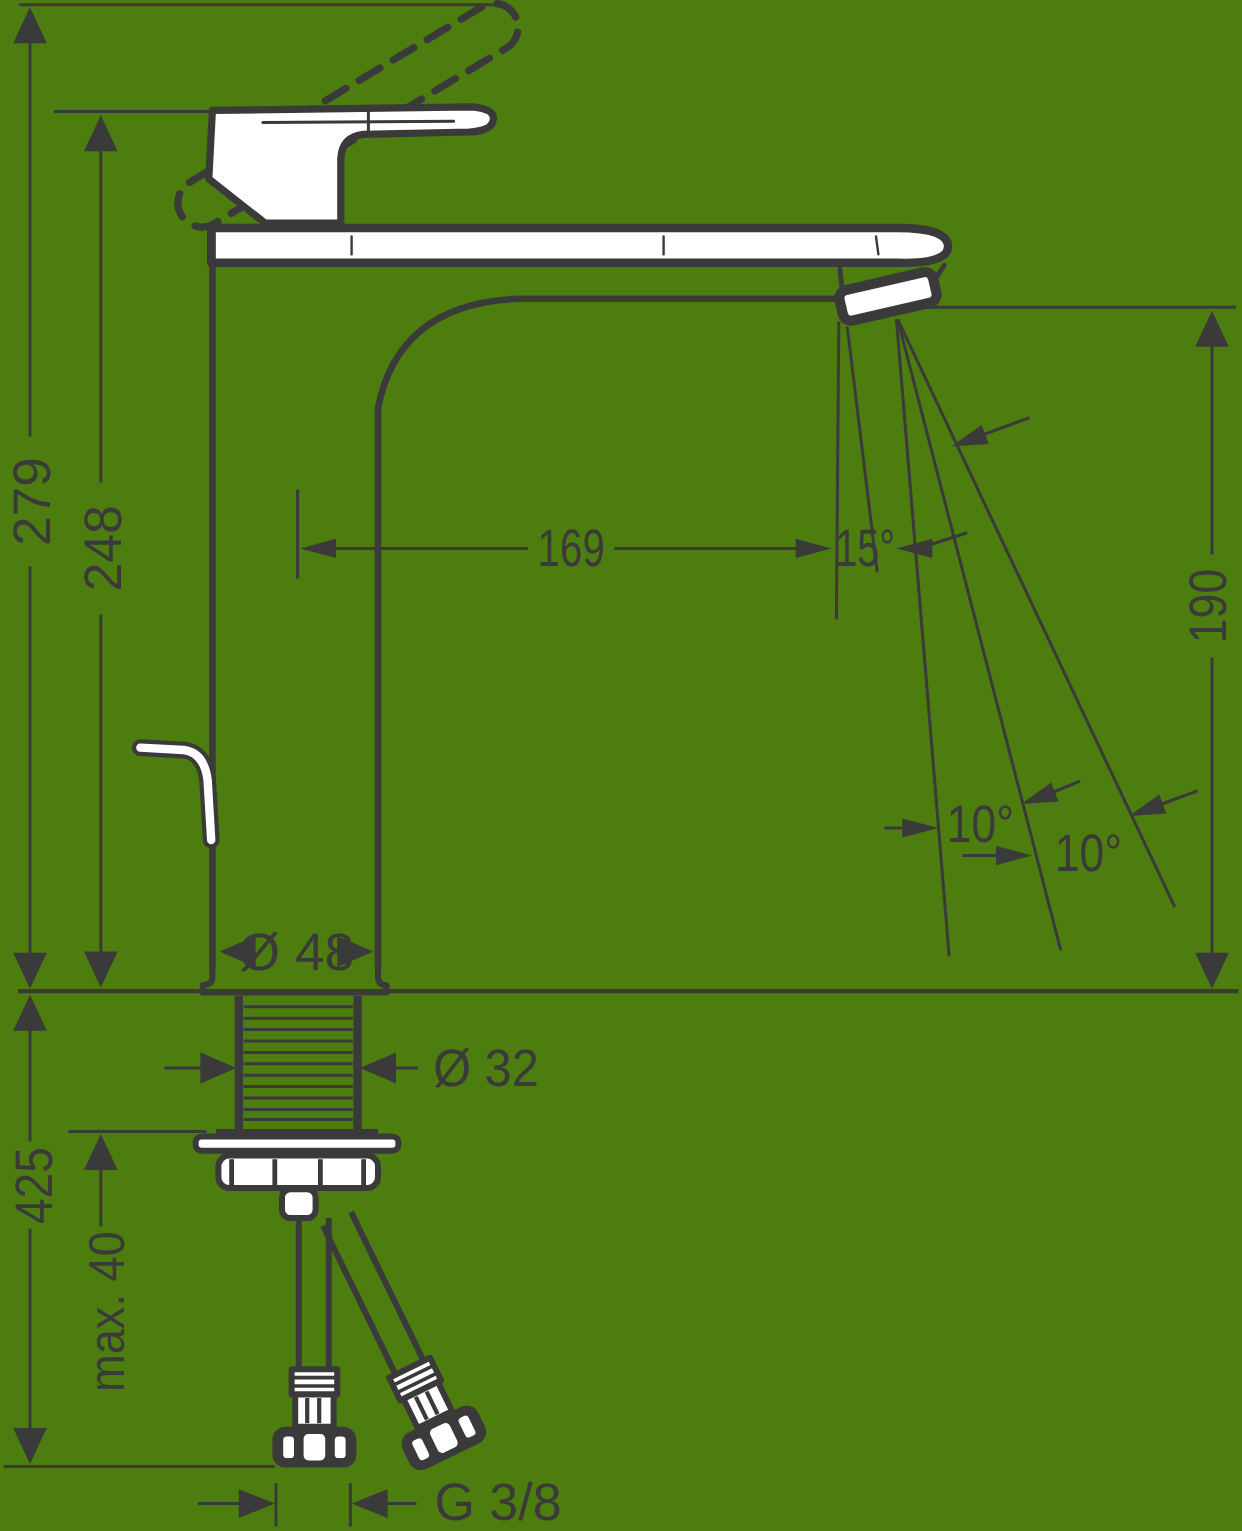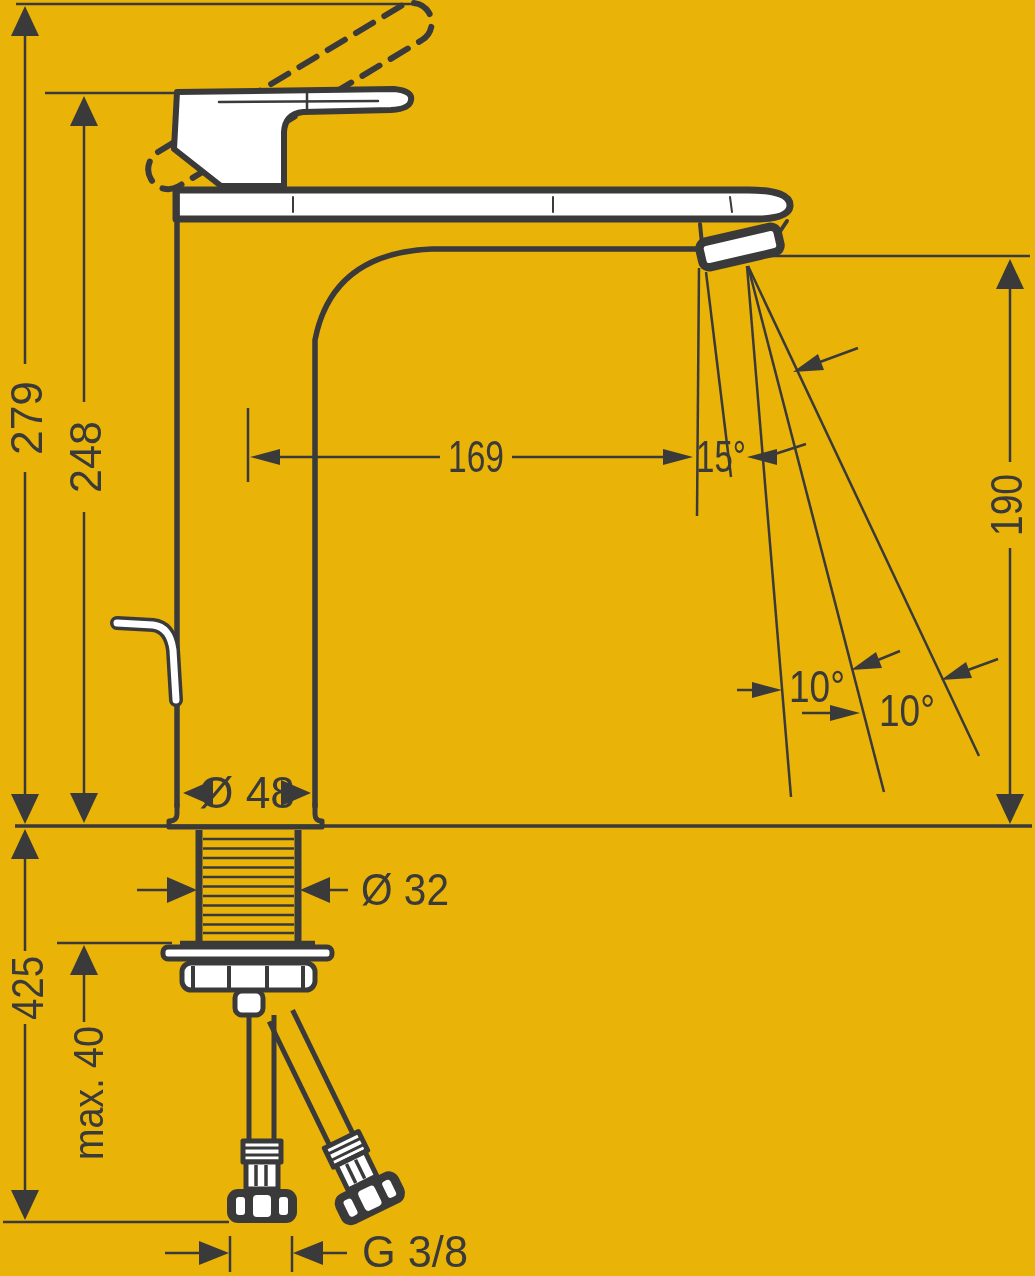--- a/index.html
+++ b/index.html
@@ -1,16 +1,16 @@
 <!DOCTYPE html>
 <html><head>
 <meta charset="utf-8">
 <style>
   html,body{margin:0;padding:0;background:#ffffff;}
-  .sheet{position:relative;width:1035px;height:1276px;background:#eab308;overflow:hidden;
+  .sheet{position:relative;width:1035px;height:1276px;background:#4d7c0f;overflow:hidden;
          font-family:"Liberation Sans", sans-serif;}
   svg{position:absolute;left:0;top:0;}
   text{font-family:"Liberation Sans", sans-serif;fill:#3a3a3a;}
 </style>
 </head>
 <body>
 
 <div class="sheet">
 <svg width="1035" height="1276" viewBox="0 0 1035 1276">
 

